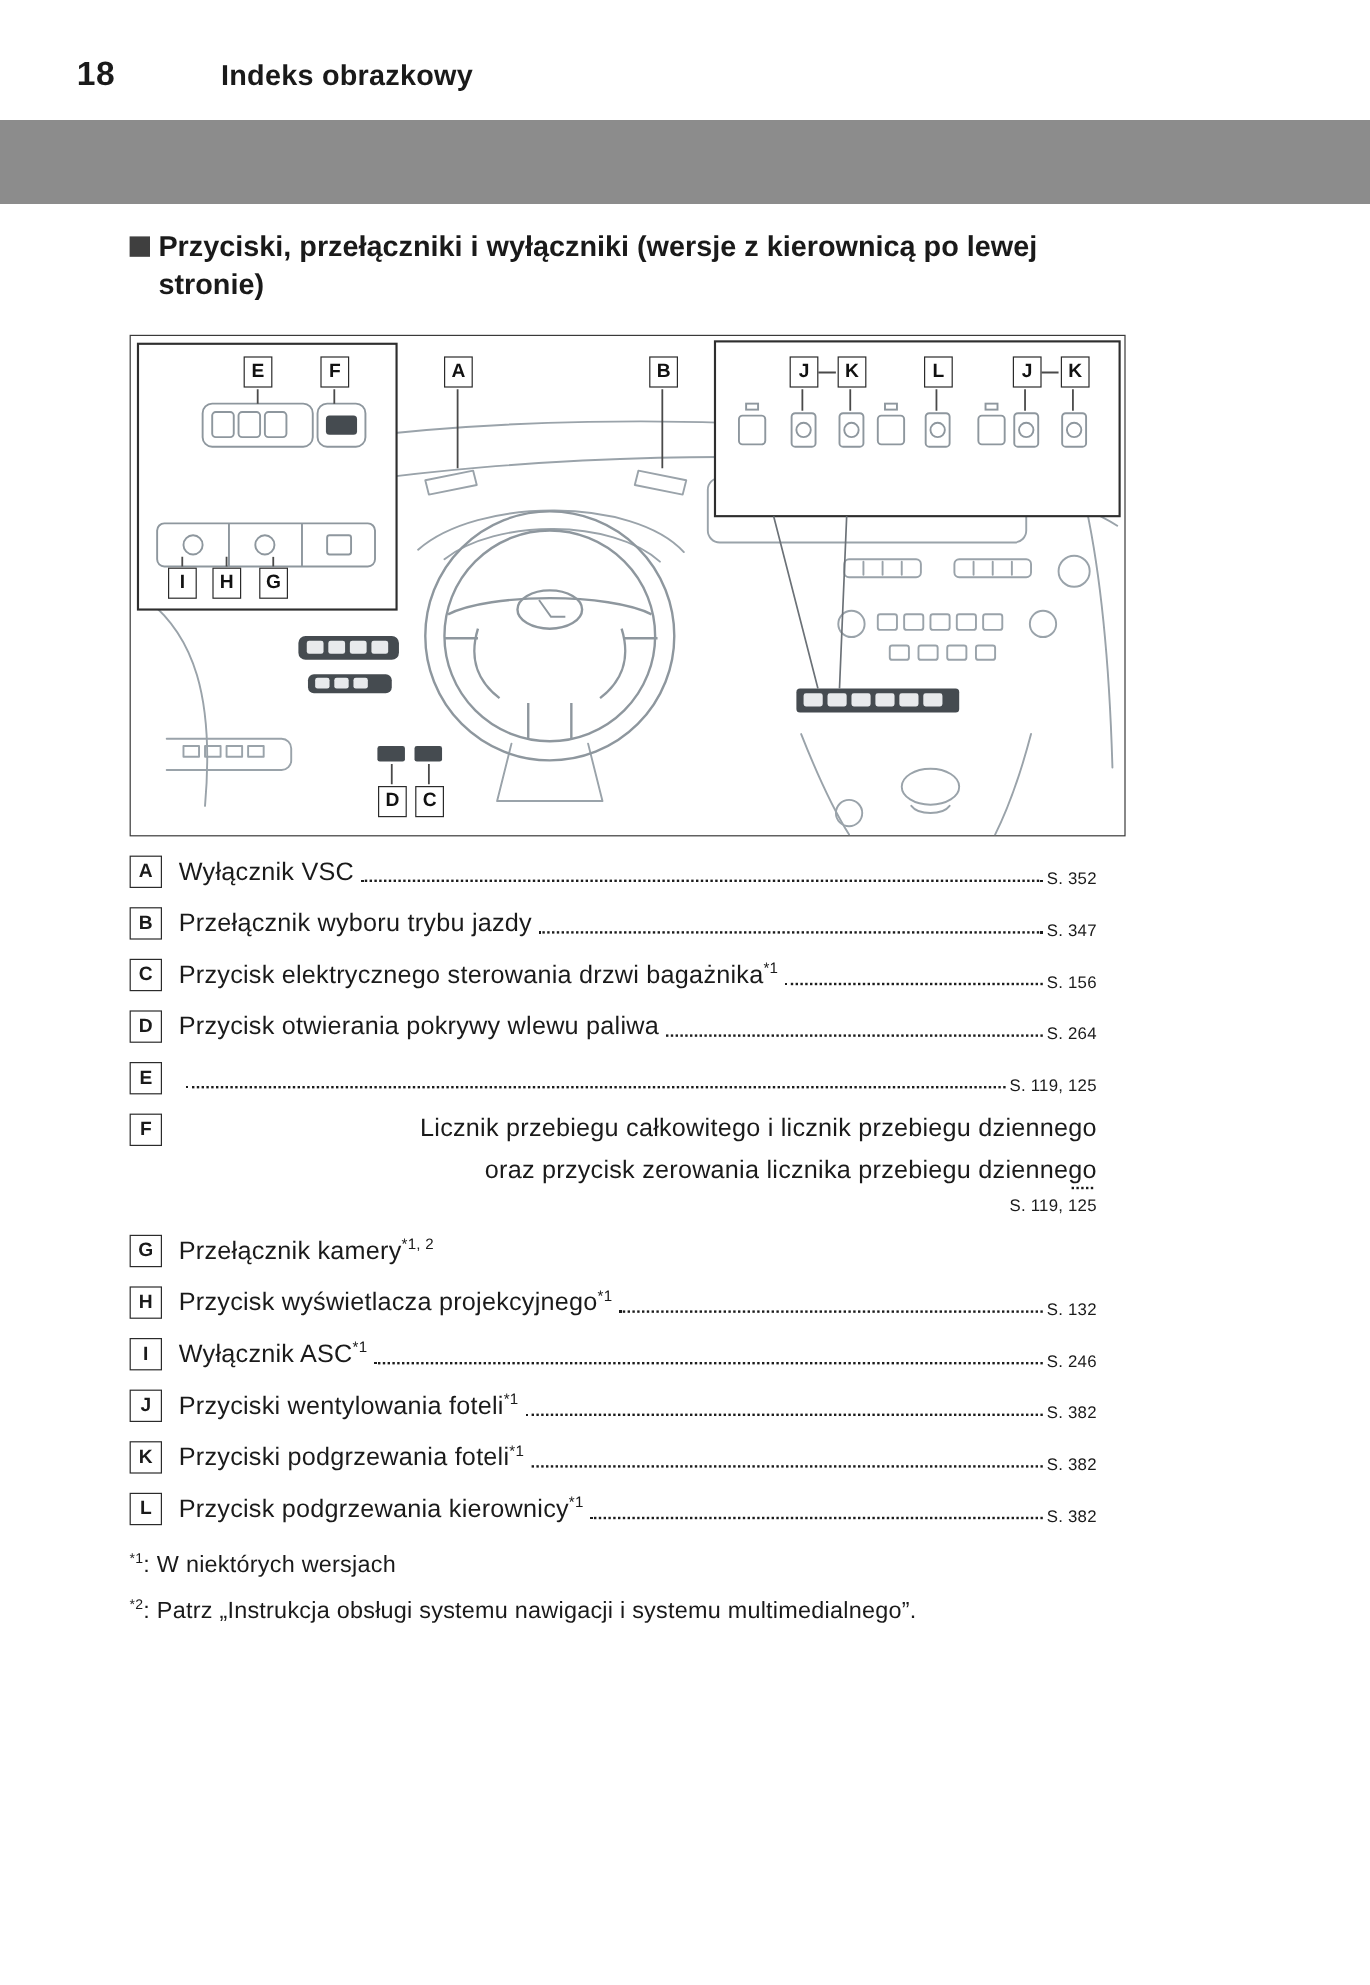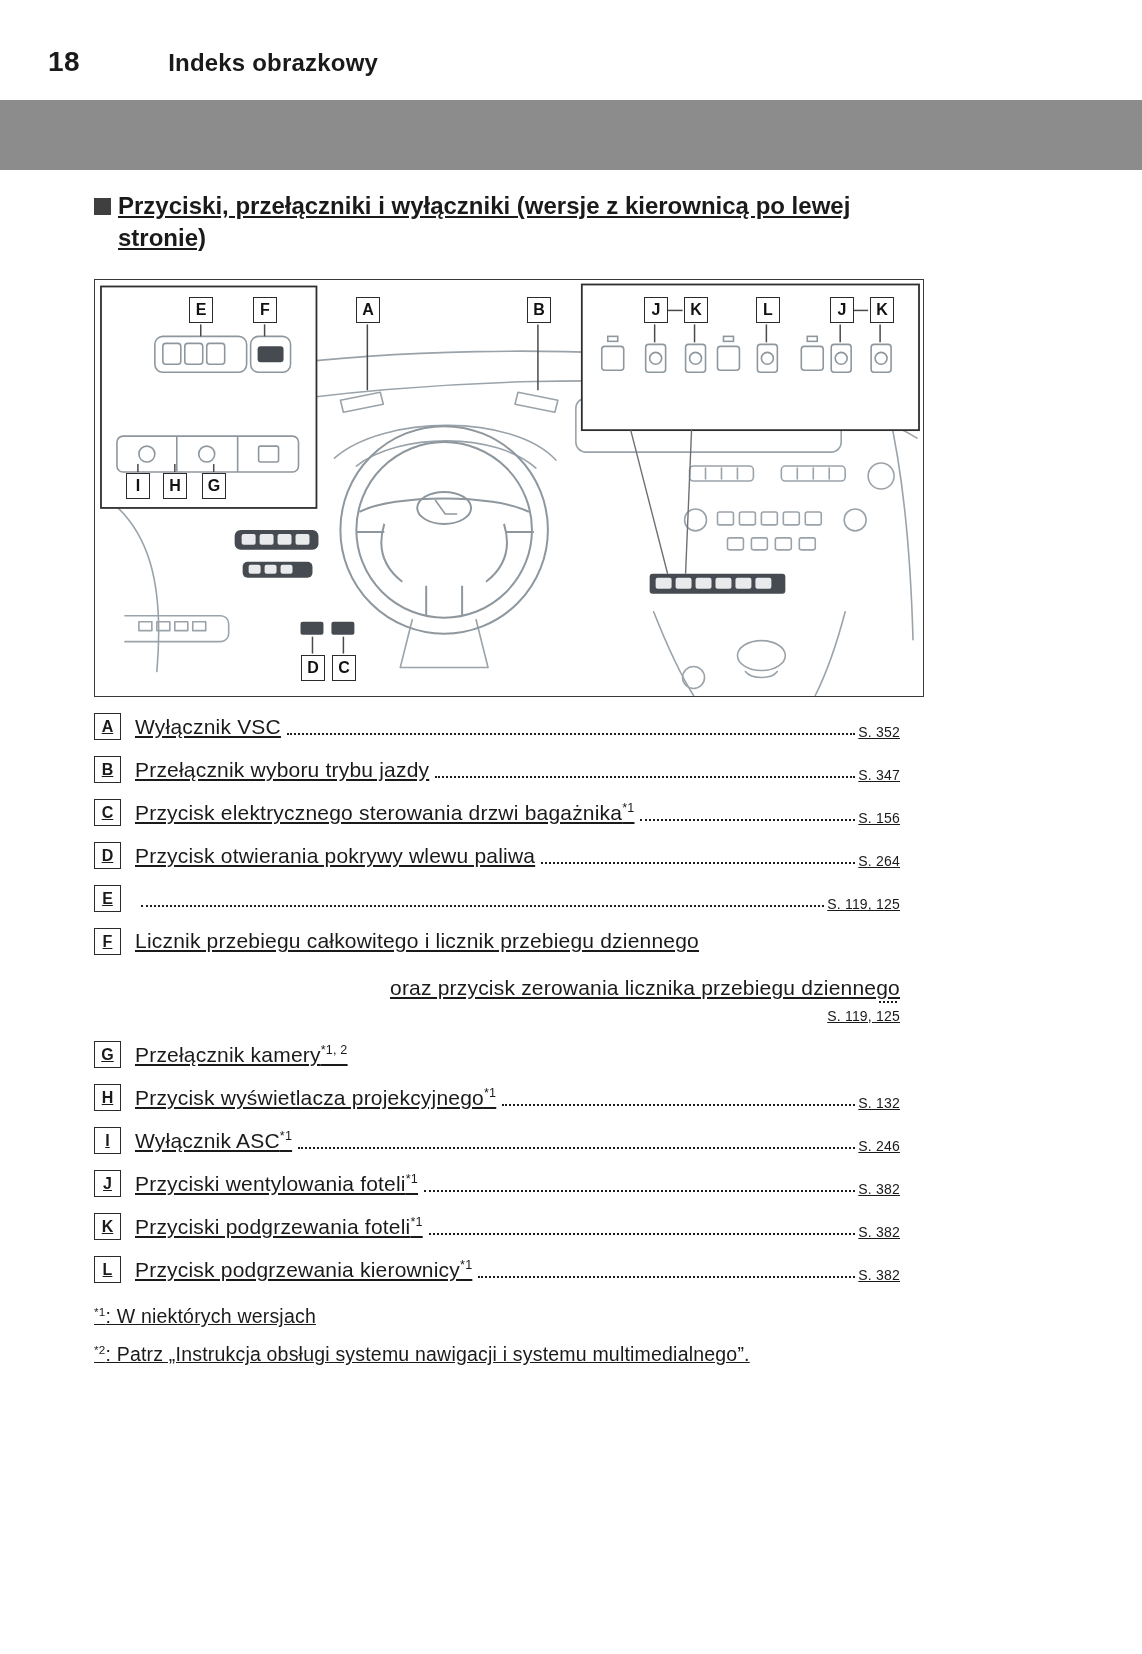--- a/index.html
+++ b/index.html
@@ -8,32 +8,32 @@
     background: #ffffff;
     font-family: "Liberation Sans", sans-serif;
     color: #1a1a1a;
     position: relative;
     overflow: hidden;
   }
   .page { position: absolute; inset: 0; }
 
   
   .header-row {
-    position: absolute; top: 46px; left: 48px;
+    position: absolute; top: 46px; left: 64px;
     display: flex; align-items: baseline;
   }
   .page-number { font-size: 28px; font-weight: bold; letter-spacing: .5px; }
   .chapter-title { font-size: 24px; font-weight: bold; margin-left: 88px; letter-spacing: .2px; }
   .header-band {
     position: absolute; top: 100px; left: 0;
     width: 1142px; height: 70px; background: #8c8c8c;
   }
 
   
-  .content { position: absolute; top: 190px; left: 94px; width: 832px; text-decoration: underline; }
+  .content { position: absolute; top: 190px; left: 108px; width: 832px; }
 
   .section-heading { font-size: 24px; font-weight: bold; line-height: 1.32; margin-bottom: 26px; }
   .section-bullet {
     display: inline-block; width: 17px; height: 17px;
     background: #3f3f3f; margin-right: 7px; vertical-align: -1px;
   }
   .title-line2 { display: block; padding-left: 24px; }
 
   
   .diagram-box {
@@ -60,21 +60,21 @@
   }
   .lbl { font-size: 21px; letter-spacing: .2px; white-space: nowrap; line-height: 1.25; }
   sup { font-size: 0.60em; line-height: 0; }
   .dots {
     flex: 1 1 auto; min-width: 18px; height: 0;
     border-bottom: 2.6px dotted #1c1c1c;
     margin: 0 3px 5px 6px; align-self: flex-end;
   }
   .pg { flex: 0 0 auto; font-size: 14px; white-space: nowrap; letter-spacing: .2px; }
   .lbl2 { flex: 1 1 auto; font-size: 21px; letter-spacing: .2px; line-height: 1.25; }
-  .lbl2 .l1 { margin-bottom: 20px; white-space: nowrap; }
+  .lbl2 .l1 { margin-bottom: 8px; white-space: nowrap; text-align: right; }
   .lbl2 .l2 { display: flex; align-items: flex-end; flex-direction: column; }
   .lbl2 .l2 > span:first-child { white-space: nowrap; }
 
   
   .footnotes { margin-top: 22px; font-size: 19.5px; letter-spacing: .2px; }
   .footnote { margin-bottom: 15px; }
 </style>
 </head>
 <body>
 

